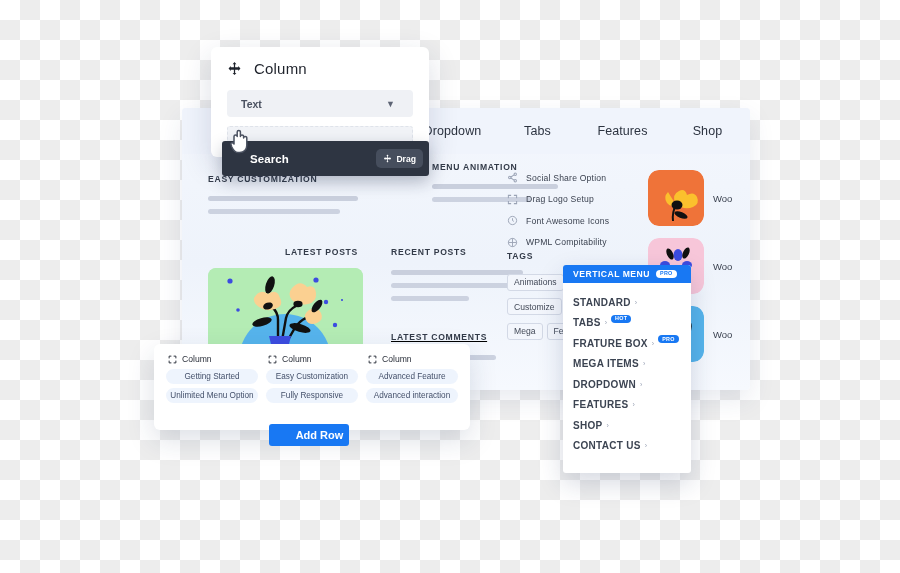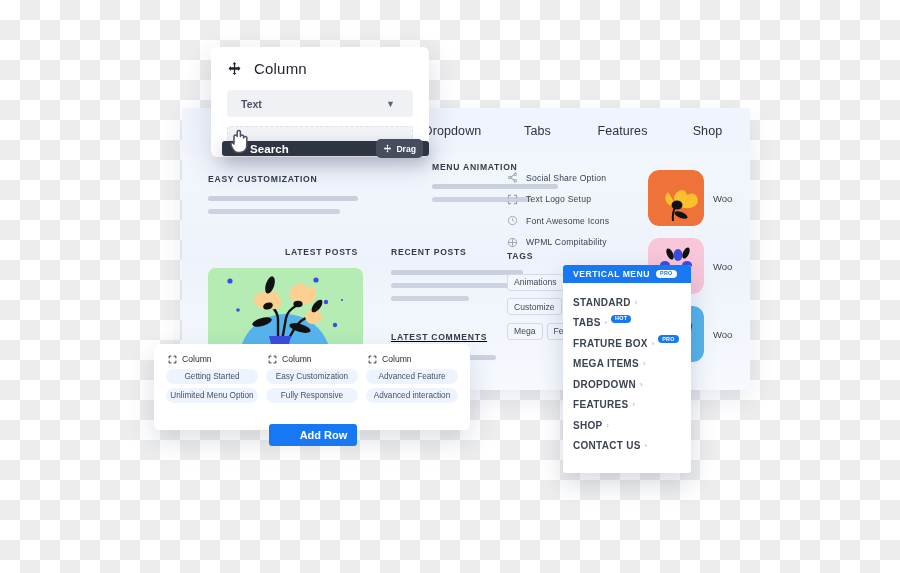--- a/index.html
+++ b/index.html
@@ -92,21 +92,21 @@
   }
   #select-text .lbl { font-size: 10.5px; color: #4a5160; font-weight: 600; }
   #select-text .cv { color: #5d6474; font-size: 9px; }
   #text-area {
     margin-top: 9px; height: 30px; background: #f1f3f7;
     border: 1px dashed #dfe3ea; border-radius: 3px;
   }
 
   
   #search-bar {
-    position: absolute; left: 222px; top: 141px; width: 207px; height: 15px;
+    position: absolute; left: 222px; top: 141px; width: 207px; height: 35px;
     background: #2e3542; border-radius: 3px;
     display: flex; align-items: center; padding: 0 6px 0 28px;
     box-shadow: 0 6px 16px rgba(25,35,60,.26);
   }
   #search-label { font-size: 11.5px; font-weight: 700; color: #fff; letter-spacing: .1px; }
   #drag-btn {
     margin-left: auto; background: #464e5d; border-radius: 5px; height: 19px;
     display: flex; align-items: center; gap: 4px; padding: 0 7px;
   }
   #drag-btn .mv { width: 9px; height: 9px; color: #fff; }
@@ -132,21 +132,21 @@
   .rcol-head { display: flex; align-items: center; gap: 5px; margin-bottom: 5px; padding-left: 2px; }
   .rcol-head .cic { width: 9px; height: 9px; color: #2a2f3a; }
   .rcol-head .cic svg { display:block; width: 9px; height: 9px; }
   .rcol-head .ct { font-size: 8.6px; color: #2a2f3a; }
   .ritem {
     background: #eef4fd; border-radius: 10px; height: 15px;
     display: flex; align-items: center; justify-content: center;
     font-size: 8.2px; color: #44506a; margin-bottom: 4px; white-space: nowrap;
   }
   #add-row-btn {
-    position: absolute; left: 269px; top: 424px; width: 88px; height: 22px;
+    position: absolute; left: 269px; top: 424px; width: 80px; height: 22px;
     background: #1878f3; border-radius: 3px; border: none;
     color: #fff; font-size: 11px; font-weight: 700;
     font-family: "Liberation Sans", sans-serif;
     display: flex; align-items: center; justify-content: center;
     cursor: pointer;
     padding-left: 21px;
   }
 
   
   #vmenu {
@@ -255,21 +255,21 @@
               </svg>
             </span>
           <span class="feat-label">Social Share Option</span>
         </div>
         <div class="feat-row">
           <span class="ico">
               <svg viewBox="0 0 24 24" fill="none" stroke="currentColor" stroke-width="2.2">
                 <path d="M3 9V3h6M21 9V3h-6M3 15v6h6M21 15v6h-6"></path>
               </svg>
             </span>
-          <span class="feat-label">Text Logo Setup</span>
+          <span class="feat-label">Drag Logo Setup</span>
         </div>
         <div class="feat-row">
           <span class="ico">
               <svg viewBox="0 0 24 24" fill="none" stroke="currentColor" stroke-width="2">
                 <circle cx="12" cy="12" r="9"></circle>
                 <path d="M12 7v5l3 2"></path>
               </svg>
             </span>
           <span class="feat-label">Font Awesome Icons</span>
         </div>

